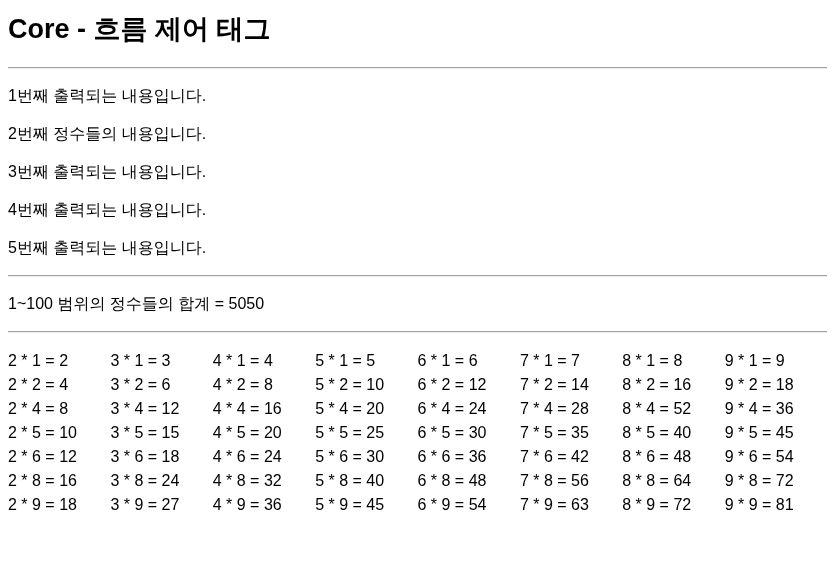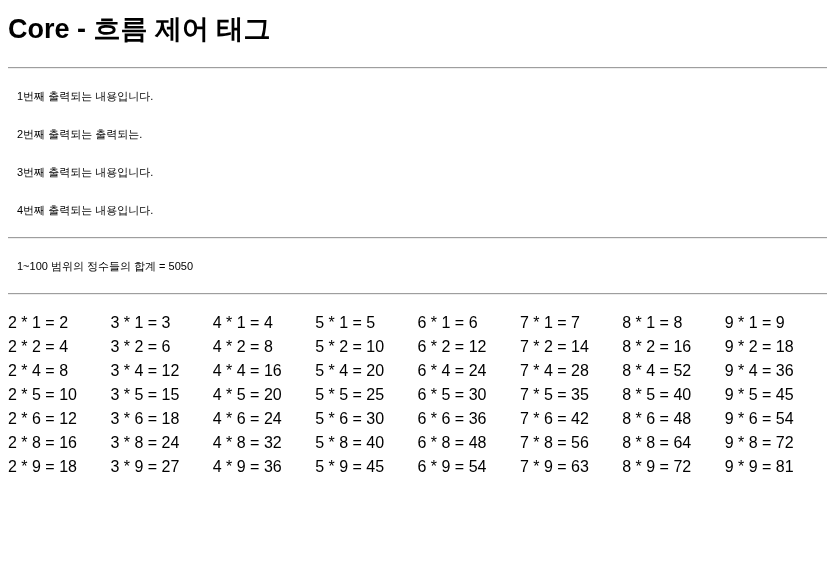--- a/index.html
+++ b/index.html
@@ -20,23 +20,23 @@
     margin: 6px 0 22px 0;
   }
   hr.divider {
     height: 0;
     border: none;
     border-top: 1px solid #9e9e9e;
     border-bottom: 1px solid #ededed;
     margin: 16px 0;
   }
   p.msg {
-    font-size: 11px;
+    font-size: 16px;
     line-height: 22px;
-    margin: 16px 9px;
+    margin: 16px 0;
   }
   table.mul-table {
     width: 100%;
     border-collapse: collapse;
     table-layout: fixed;
   }
   table.mul-table td {
     width: 12.5%;
     font-size: 16px;
     line-height: 24px;
@@ -48,23 +48,24 @@
 </style>
 </head>
 <body>
 
 <h1 class="page-title">Core - 흐름 제어 태그</h1>
 
 <hr class="divider">
 
 <section>
   <p class="msg">1번째 출력되는 내용입니다.</p>
-  <p class="msg">2번째 출력되는 출력되는.</p>
+  <p class="msg">2번째 정수들의 내용입니다.</p>
   <p class="msg">3번째 출력되는 내용입니다.</p>
   <p class="msg">4번째 출력되는 내용입니다.</p>
+  <p class="msg">5번째 출력되는 내용입니다.</p>
 </section>
 
 <hr class="divider">
 
 <section>
   <p class="msg">1~100 범위의 정수들의 합계 = 5050</p>
 </section>
 
 <hr class="divider">
 

